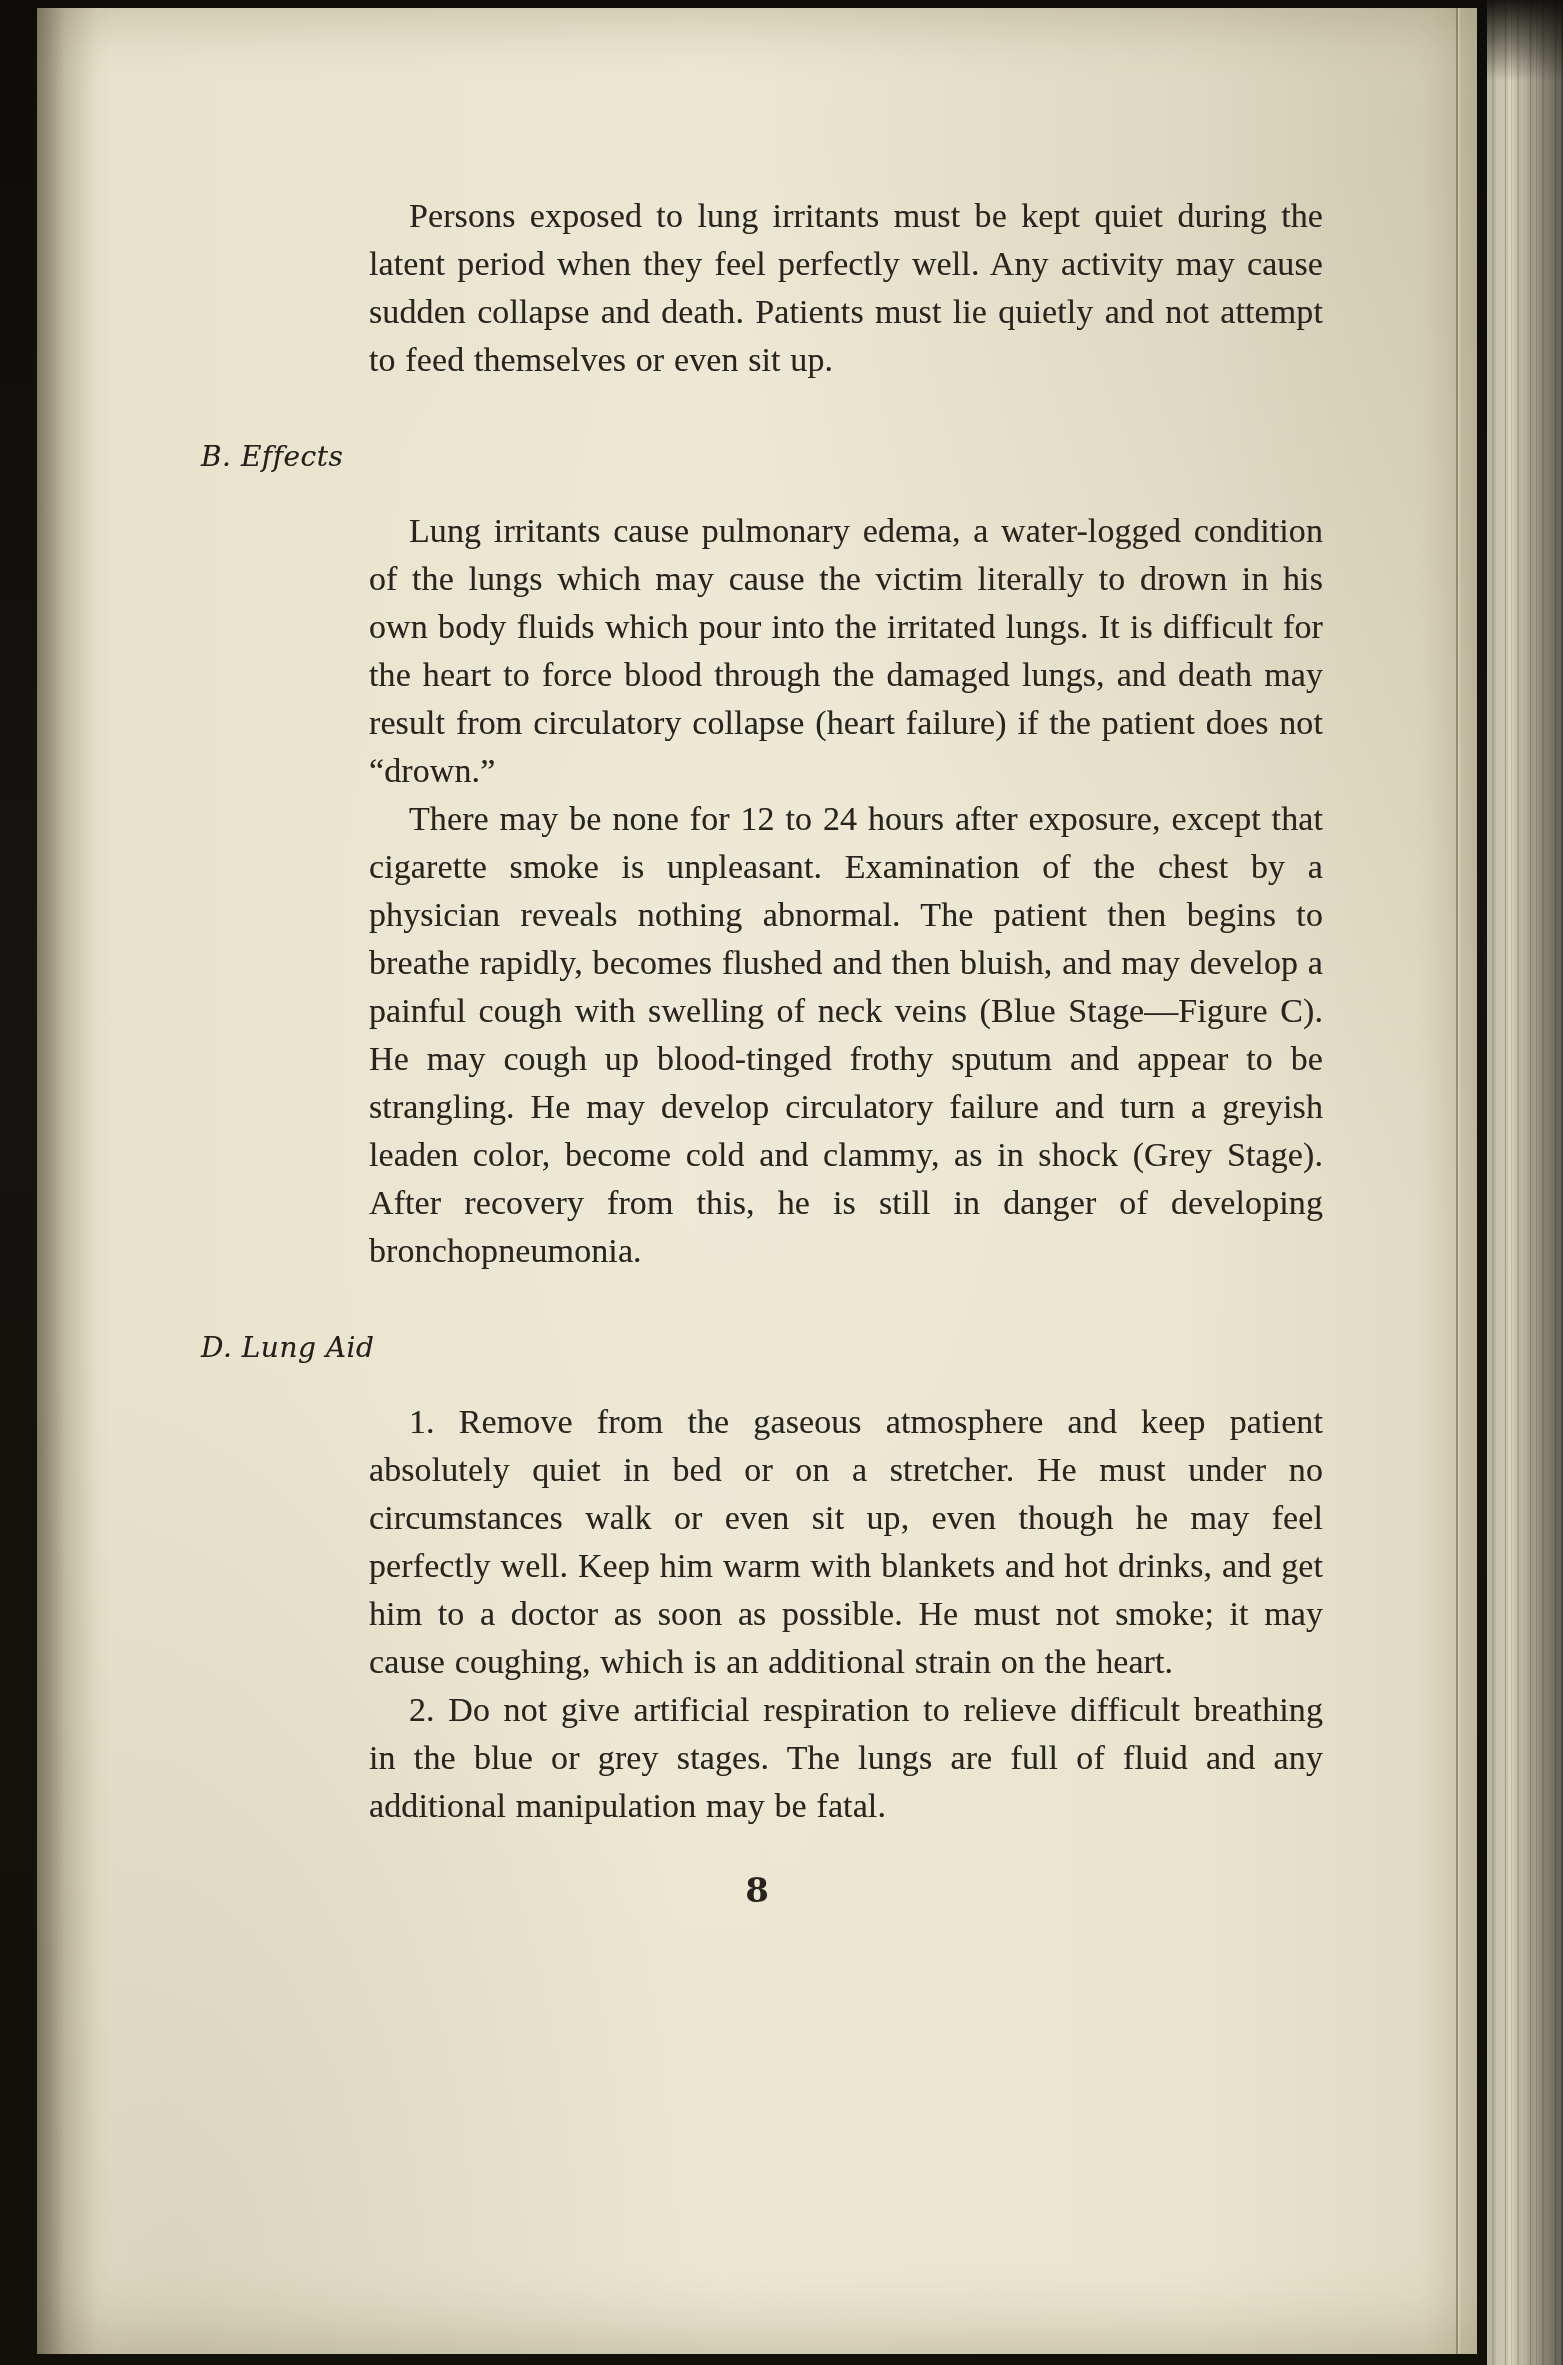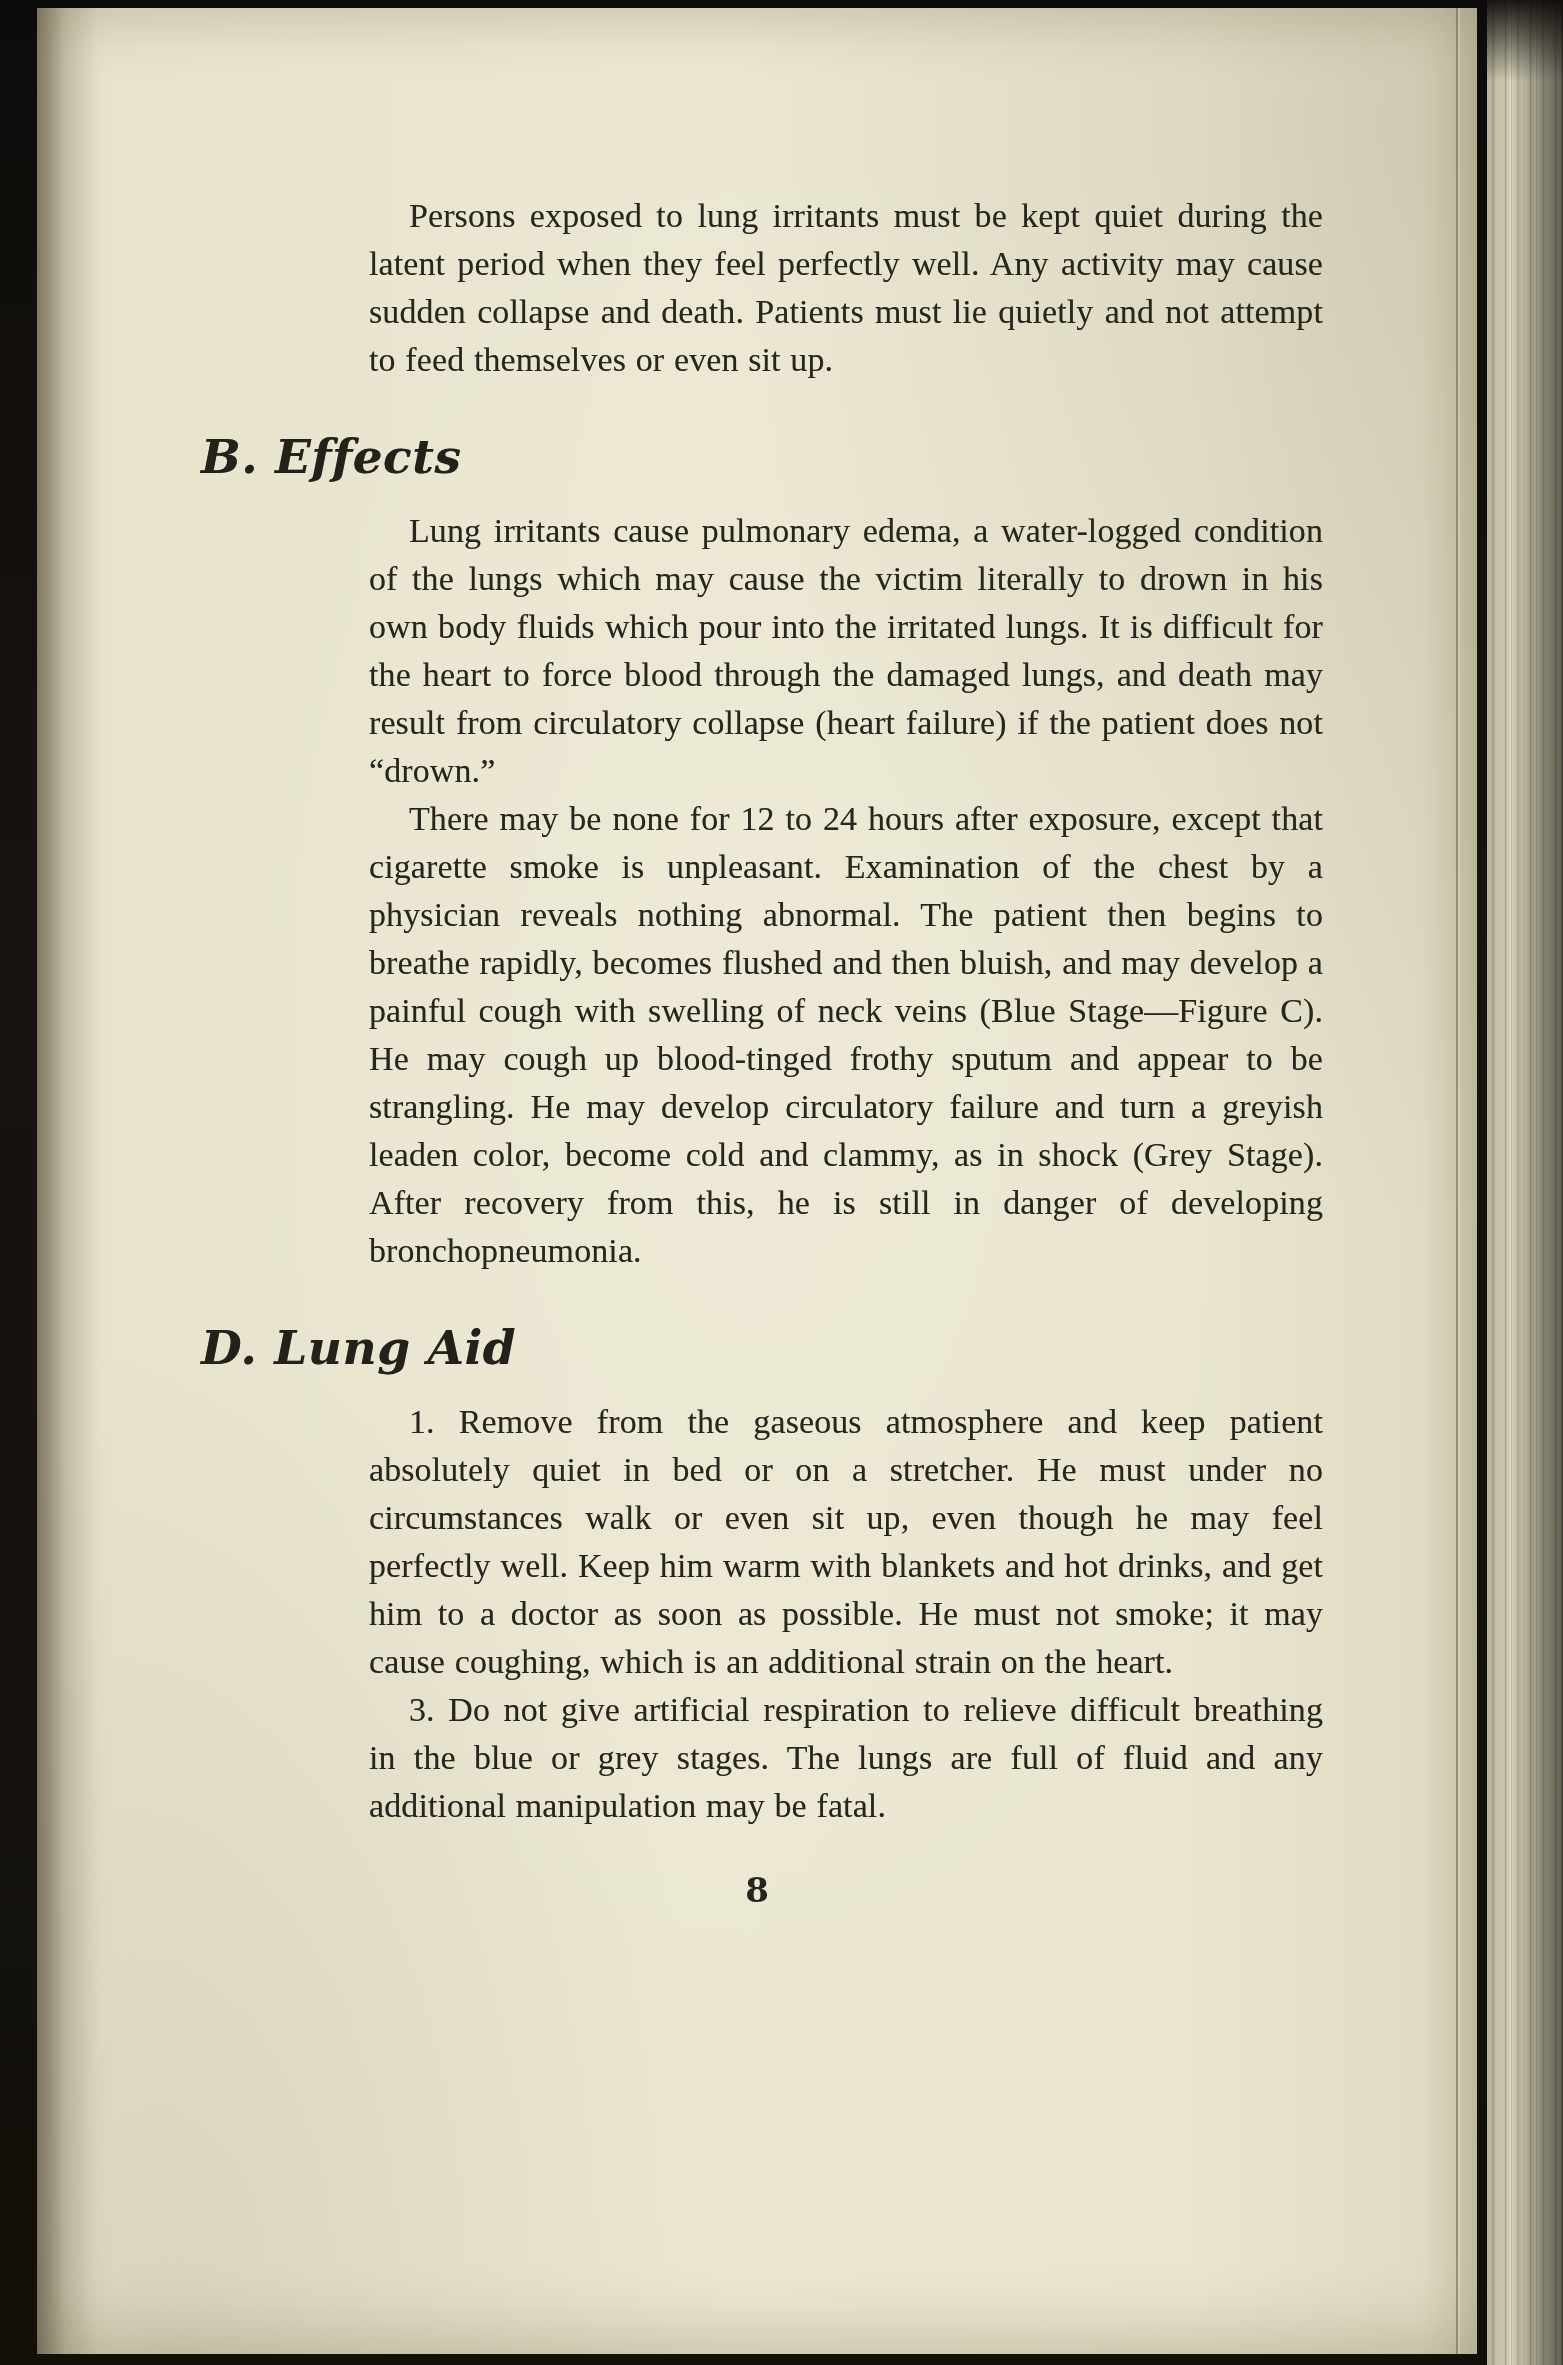--- a/index.html
+++ b/index.html
@@ -95,22 +95,22 @@
     text-align: justify;
     text-indent: 40px;
     letter-spacing: 0.1px;
     word-spacing: 1.1px;
     text-shadow: 0 0 0.5px rgba(45, 42, 34, 0.35);
   }
   .section-heading {
     margin: 50px 0 27px 164px;
     font-family: "DejaVu Serif", serif;
     font-style: italic;
-    font-weight: bold;
-    font-size: 47px;
+    font-weight: normal;
+    font-size: 28px;
     line-height: 46px;
     letter-spacing: 0.5px;
     color: #23211a;
     text-shadow: 0 0 0.5px rgba(35, 33, 26, 0.4);
   }
   .page-number {
     margin-top: 40px;
     width: 100%;
     text-align: center;
     font-family: "DejaVu Serif", serif;
@@ -128,21 +128,21 @@
     <div class="content">
       <p class="body-para">Persons exposed to lung irritants must be kept quiet during the latent period when they feel perfectly well. Any activity may cause sudden collapse and death. Patients must lie quietly and not attempt to feed themselves or even sit up.</p>
 
       <h2 class="section-heading">B. Effects</h2>
       <p class="body-para">Lung irritants cause pulmonary edema, a water-logged condition of the lungs which may cause the victim literally to drown in his own body fluids which pour into the irritated lungs. It is difficult for the heart to force blood through the damaged lungs, and death may result from circulatory collapse (heart failure) if the patient does not “drown.”</p>
 
       <p class="body-para">There may be none for 12 to 24 hours after exposure, except that cigarette smoke is unpleasant. Examination of the chest by a physician reveals nothing abnormal. The patient then begins to breathe rapidly, becomes flushed and then bluish, and may develop a painful cough with swelling of neck veins (Blue Stage—Figure C). He may cough up blood-tinged frothy sputum and appear to be strangling. He may develop circulatory failure and turn a greyish leaden color, become cold and clammy, as in shock (Grey Stage). After recovery from this, he is still in danger of developing bronchopneumonia.</p>
 
       <h2 class="section-heading">D. Lung Aid</h2>
       <p class="body-para">1. Remove from the gaseous atmosphere and keep patient absolutely quiet in bed or on a stretcher. He must under no circumstances walk or even sit up, even though he may feel perfectly well. Keep him warm with blankets and hot drinks, and get him to a doctor as soon as possible. He must not smoke; it may cause coughing, which is an additional strain on the heart.</p>
-      <p class="body-para">3. Do not give artificial respiration to relieve difficult breathing in the blue or grey stages. The lungs are full of fluid and any additional manipulation may be fatal.</p>
+      <p class="body-para">2. Do not give artificial respiration to relieve difficult breathing in the blue or grey stages. The lungs are full of fluid and any additional manipulation may be fatal.</p>
 
       <div class="page-number">8</div>
     </div>
     <div class="crease-line"></div>
   </div>
   <div class="fore-edge"></div>
 </div>
 
 
 </body></html>

